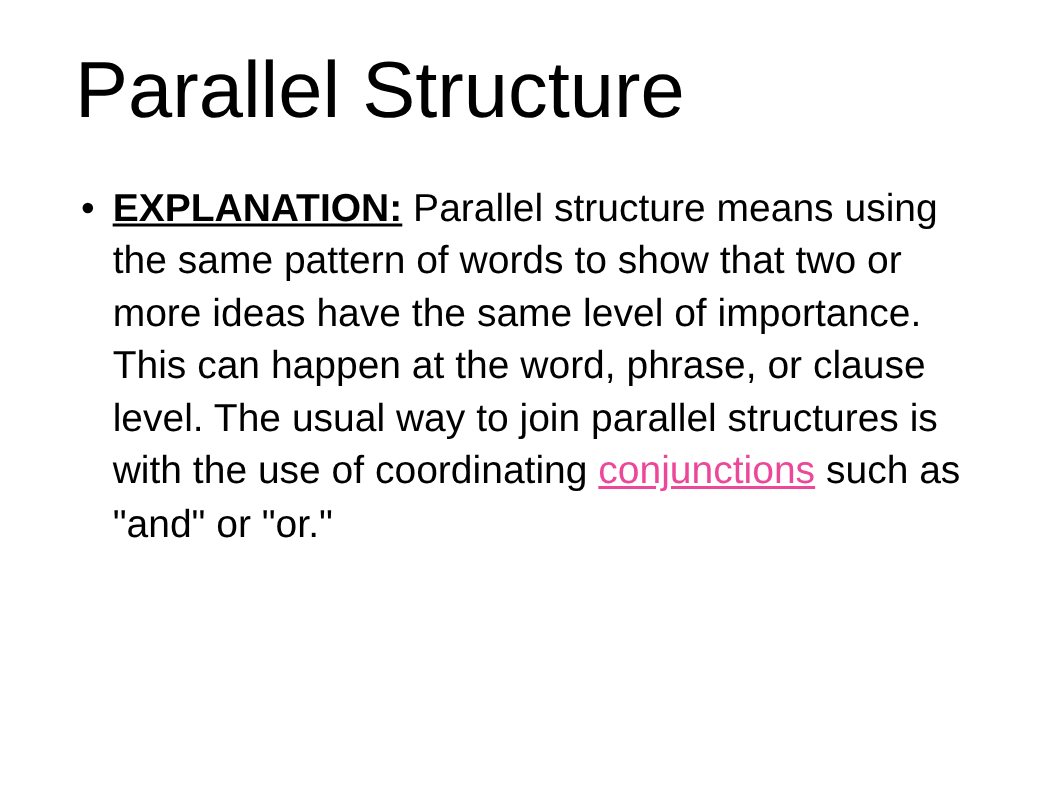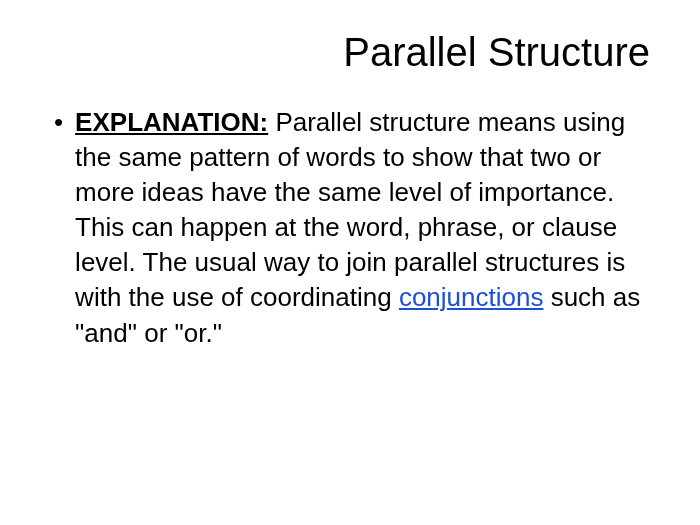--- a/index.html
+++ b/index.html
@@ -9,22 +9,22 @@
     }
     body {
       width: 700px;
       height: 525px;
       background: #ffffff;
       font-family: Arial, Helvetica, sans-serif;
       color: #000000;
       padding: 20px 50px 50px 50px;
     }
     .title {
-      text-align: right;
-      font-size: 40px;
+      text-align: left;
+      font-size: 53px;
       font-weight: normal;
       margin-bottom: 30px;
       margin-top: 10px;
     }
     .bullet-row {
       display: flex;
       align-items: flex-start;
     }
     .bullet {
       font-size: 26px;
@@ -35,21 +35,21 @@
     .body-text {
       font-size: 26px;
       line-height: 1.35;
       flex: 1;
     }
     .label {
       font-weight: bold;
       text-decoration: underline;
     }
     .link {
-      color: #1d4ed8;
+      color: #ec4899;
       text-decoration: underline;
     }
   </style>
 </head>
 <body>
 
 <h1 class="title">Parallel Structure</h1>
 
 <div class="bullet-row">
   <span class="bullet">•</span>

